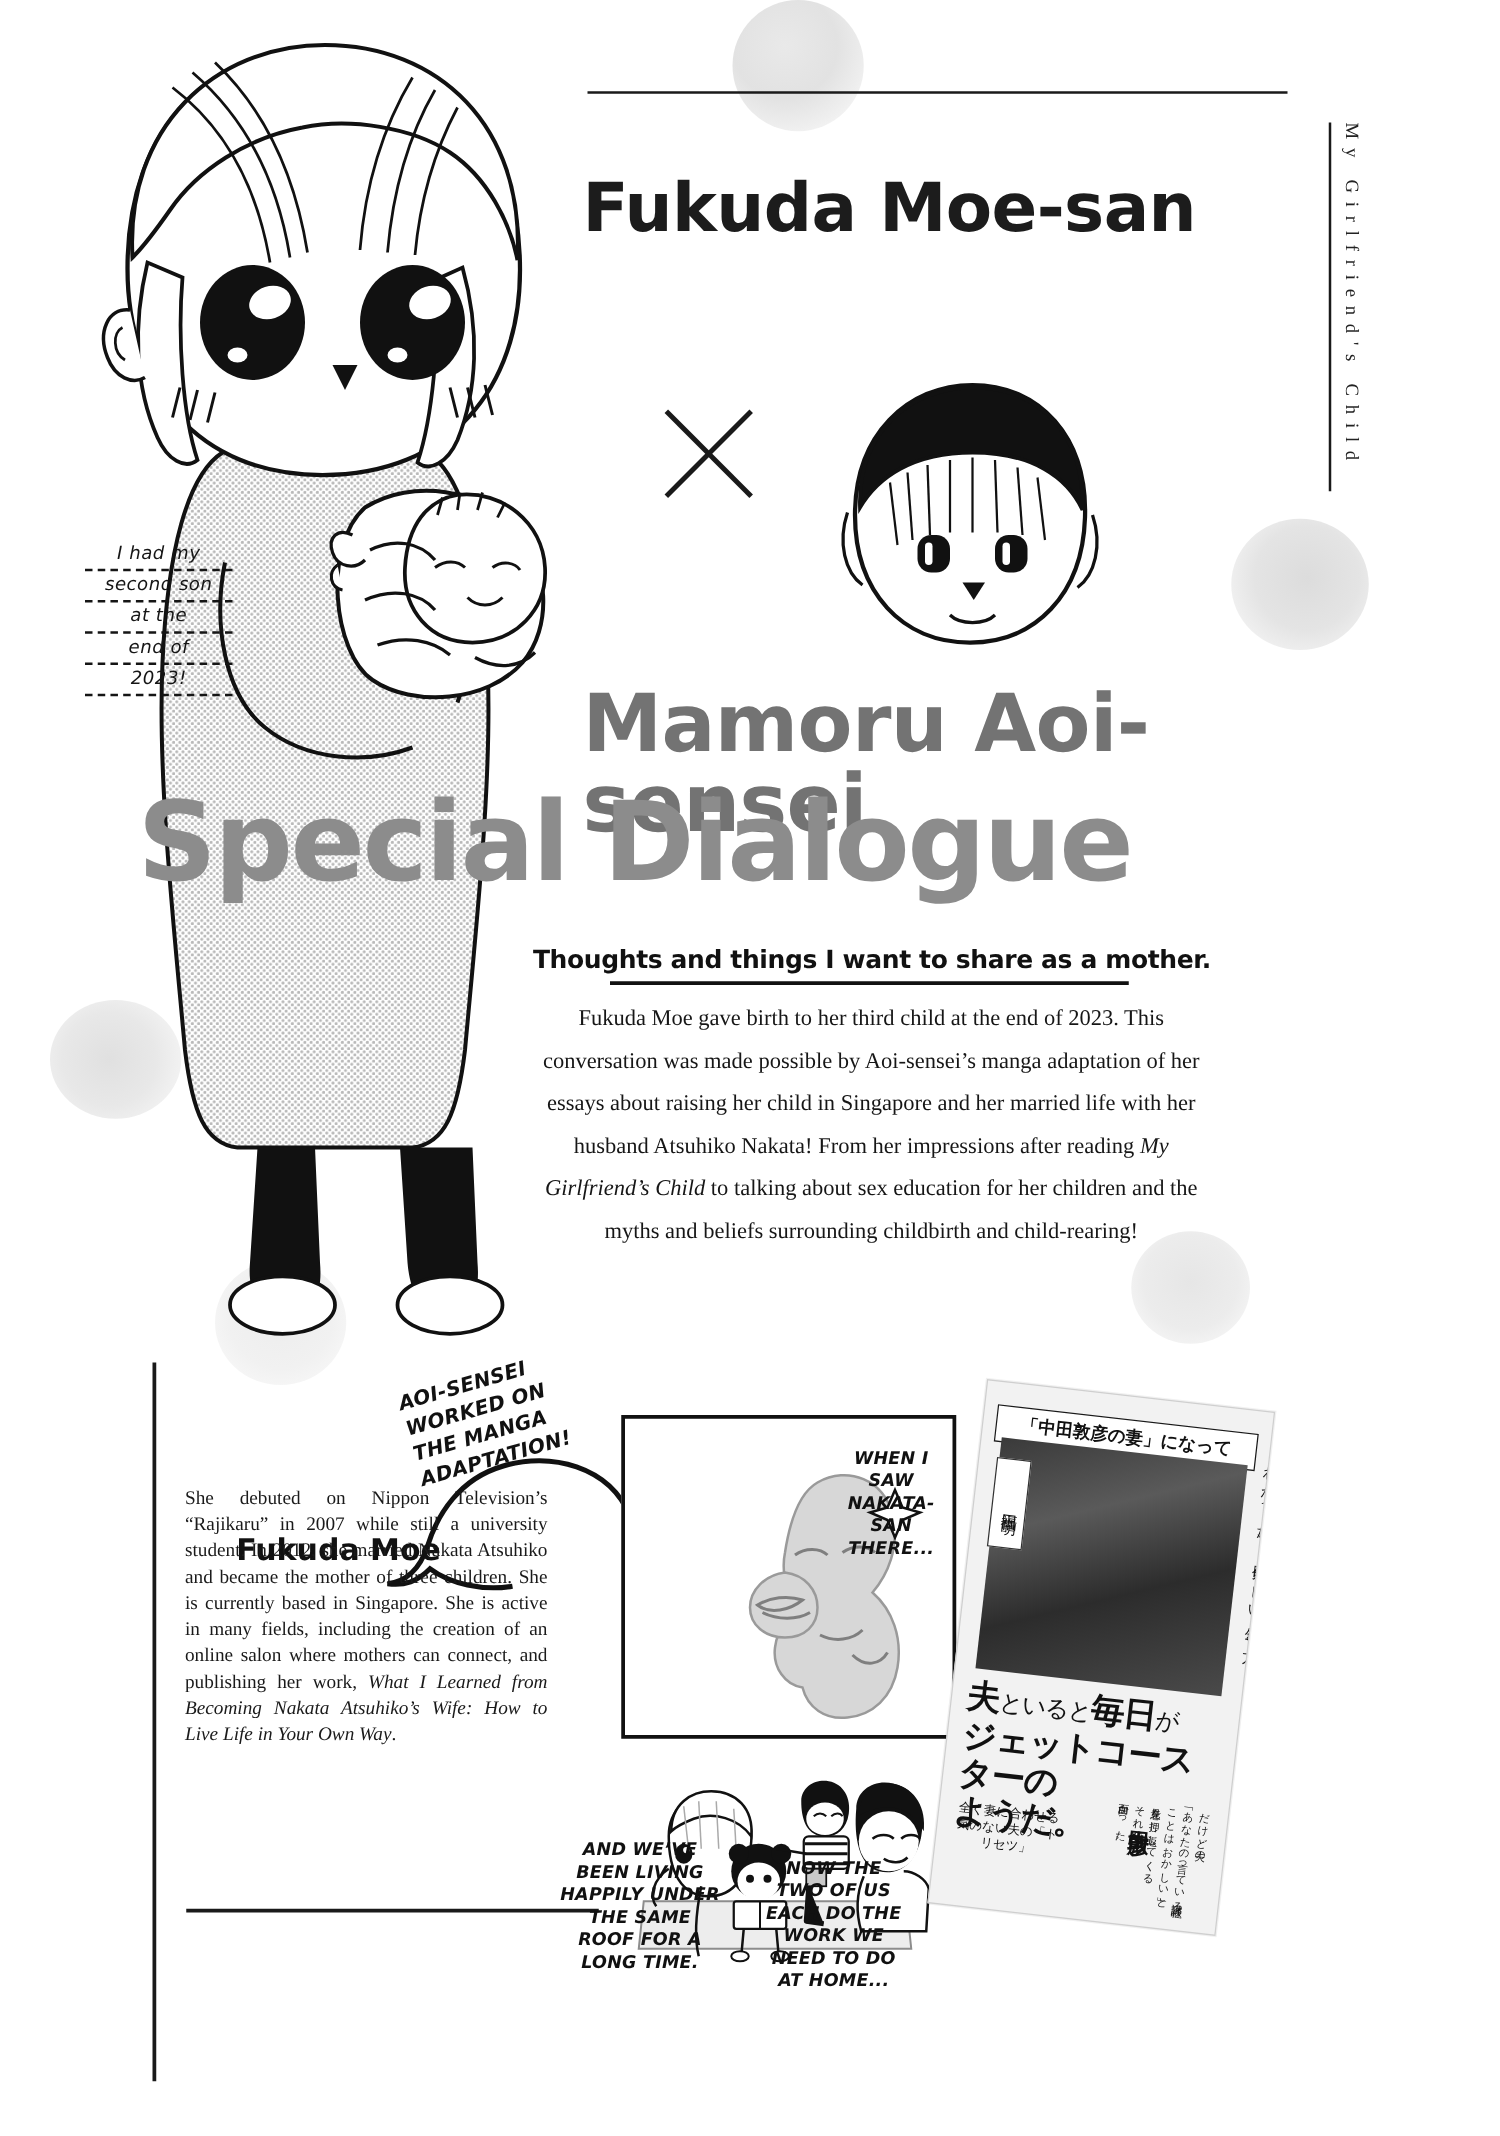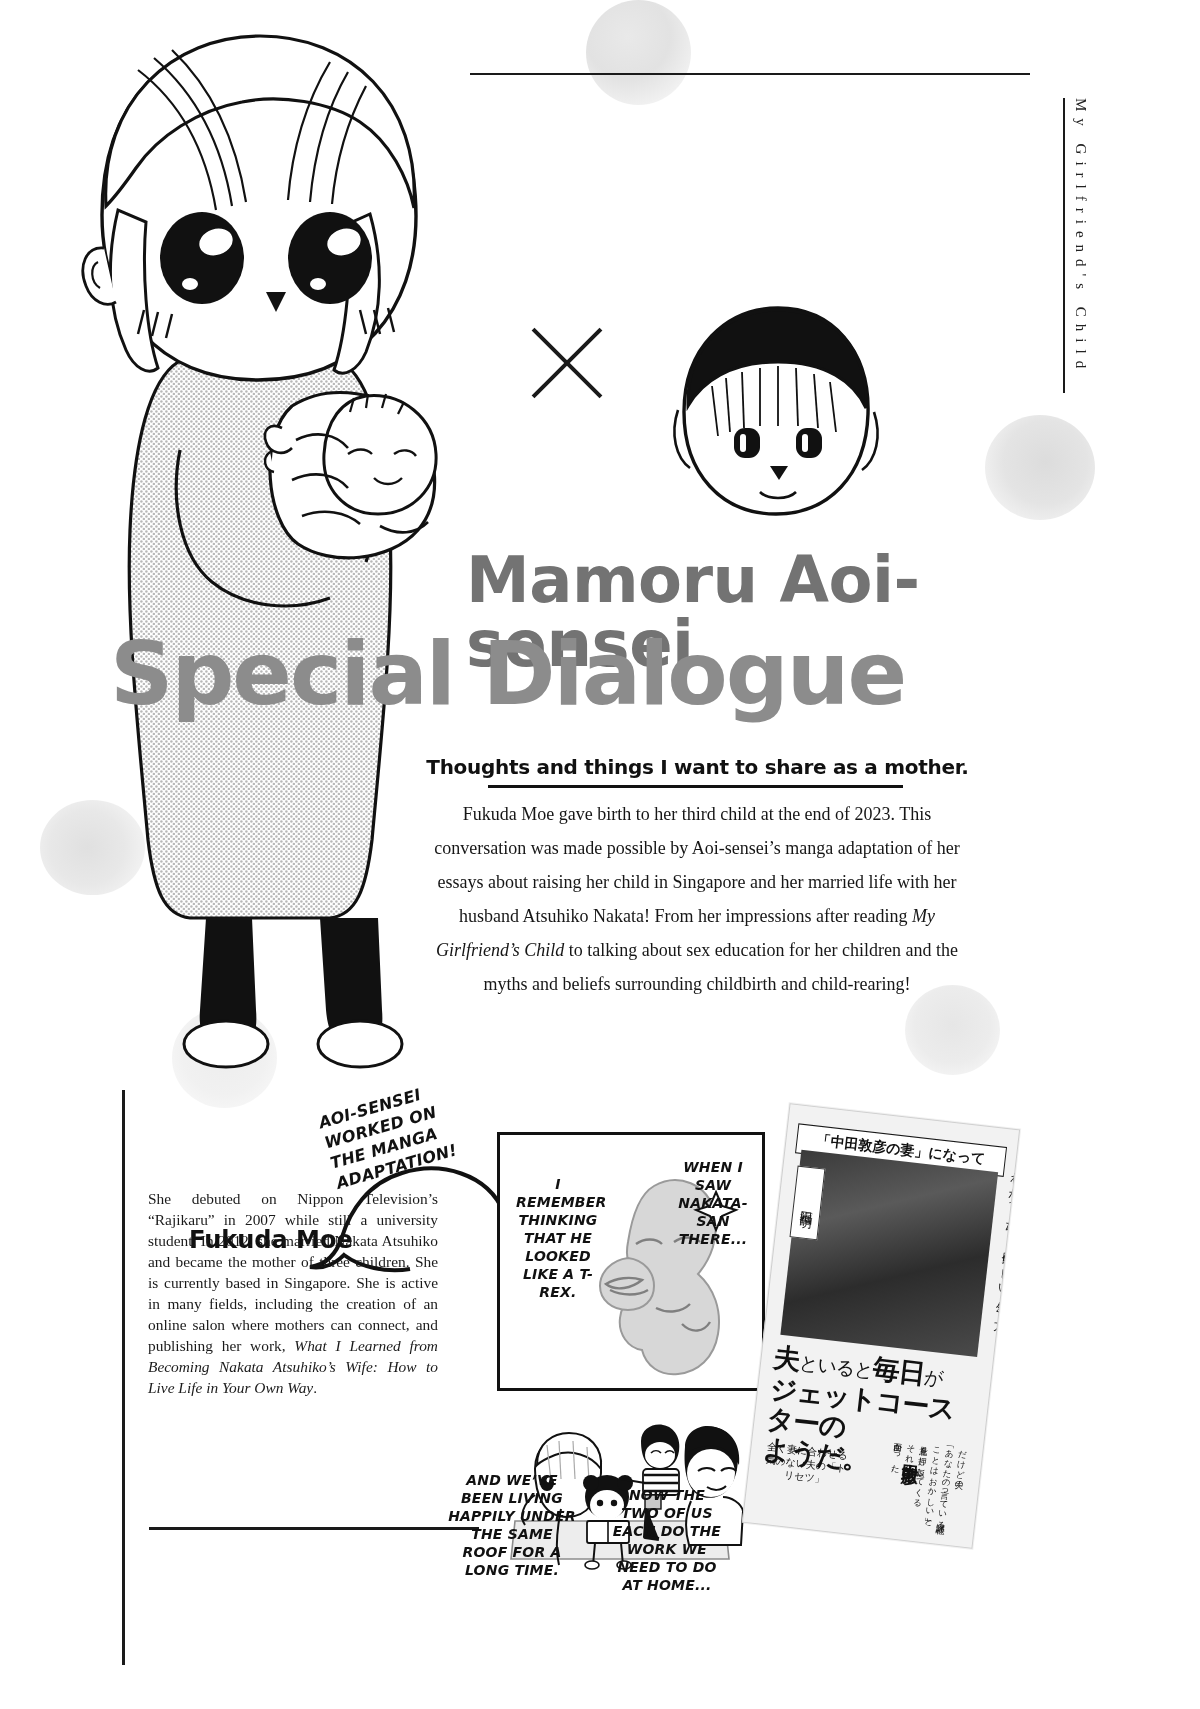--- a/index.html
+++ b/index.html
@@ -240,28 +240,36 @@
 
     <path d="M176 908 L170 1000 C168 1024 176 1036 192 1036 L208 1036
              C222 1036 228 1024 226 1000 L222 908 Z" fill="#111"></path>
     <path d="M290 908 L296 1000 C298 1024 306 1036 320 1036 L334 1036
              C348 1036 354 1024 352 1000 L348 908 Z" fill="#111"></path>
 
     <ellipse cx="196" cy="1034" rx="42" ry="23" fill="#fff" stroke="#111" stroke-width="3"></ellipse>
     <ellipse cx="330" cy="1034" rx="42" ry="23" fill="#fff" stroke="#111" stroke-width="3"></ellipse>
   </svg>
 
+  <div class="hand-note">
+    <span class="ln">I had my</span>
+    <span class="ln">second son</span>
+    <span class="ln">at the</span>
+    <span class="ln">end of</span>
+    <span class="ln">2023!</span>
+  </div>
 
   <div class="rule-top"></div>
 
   <div class="vtitle-wrap">
     <div class="vtitle-rule"></div>
     <div class="vtitle">My Girlfriend's Child</div>
   </div>
 
+  <div class="name-top">Fukuda Moe-san</div>
   <div class="cross"></div>
 
   <svg style="position:absolute;left:668px;top:300px;width:216px;height:226px;" viewBox="0 0 216 226">
     <path d="M16 112 C16 48 58 8 110 8 C164 8 202 50 200 114
              C198 176 160 214 108 214 C54 214 16 174 16 112 Z" fill="#fff" stroke="#111" stroke-width="3.4"></path>
     <path d="M20 106 C18 46 60 10 110 10 C164 10 200 48 198 108
              C186 82 158 62 110 62 C62 62 34 82 20 106 Z" fill="#111" stroke="#111" stroke-width="3"></path>
     <g fill="none" stroke="#111" stroke-width="1.8">
       <path d="M44 86 L50 136"></path>
         <path d="M58 78 L62 132"></path>
@@ -320,21 +328,20 @@
     <g fill="none" stroke="#7f7f7f" stroke-width="2.4">
       <path d="M38 82 C46 76 58 76 64 82"></path>
       <path d="M76 80 C84 74 96 74 102 80"></path>
       <path d="M8 122 C18 116 32 114 44 118 C34 126 18 130 8 122 Z"></path>
       <path d="M12 128 C24 134 40 134 50 128"></path>
       <path d="M58 146 C70 152 84 150 92 142"></path>
       <path d="M84 162 C94 172 106 170 112 160"></path>
     </g>
     <path d="M118 30 L124 44 L138 48 L124 54 L118 68 L112 54 L98 48 L112 44 Z" fill="#fff" stroke="#111" stroke-width="2"></path>
   </svg>
-  <div class="mtext mt-left">I REMEMBER THINKING THAT HE LOOKED LIKE A T-REX.</div>
   <div class="mtext mt-right">WHEN I SAW NAKATA-SAN THERE...</div>
 
   <svg class="fam" viewBox="0 0 250 145">
 
     <path d="M20 96 L230 96 L234 134 L16 134 Z" fill="#ededed" stroke="#8d8d8d" stroke-width="1.6"></path>
 
     <path d="M40 44 C40 22 56 10 74 10 C94 10 108 24 106 48
              C104 76 92 92 72 92 C50 92 40 72 40 44 Z" fill="#fff" stroke="#111" stroke-width="2"></path>
     <path d="M42 40 C42 18 58 8 74 8 C94 8 108 22 106 44
              C96 30 76 24 60 30 C50 34 44 38 42 40 Z" fill="#fff" stroke="#111" stroke-width="2"></path>

